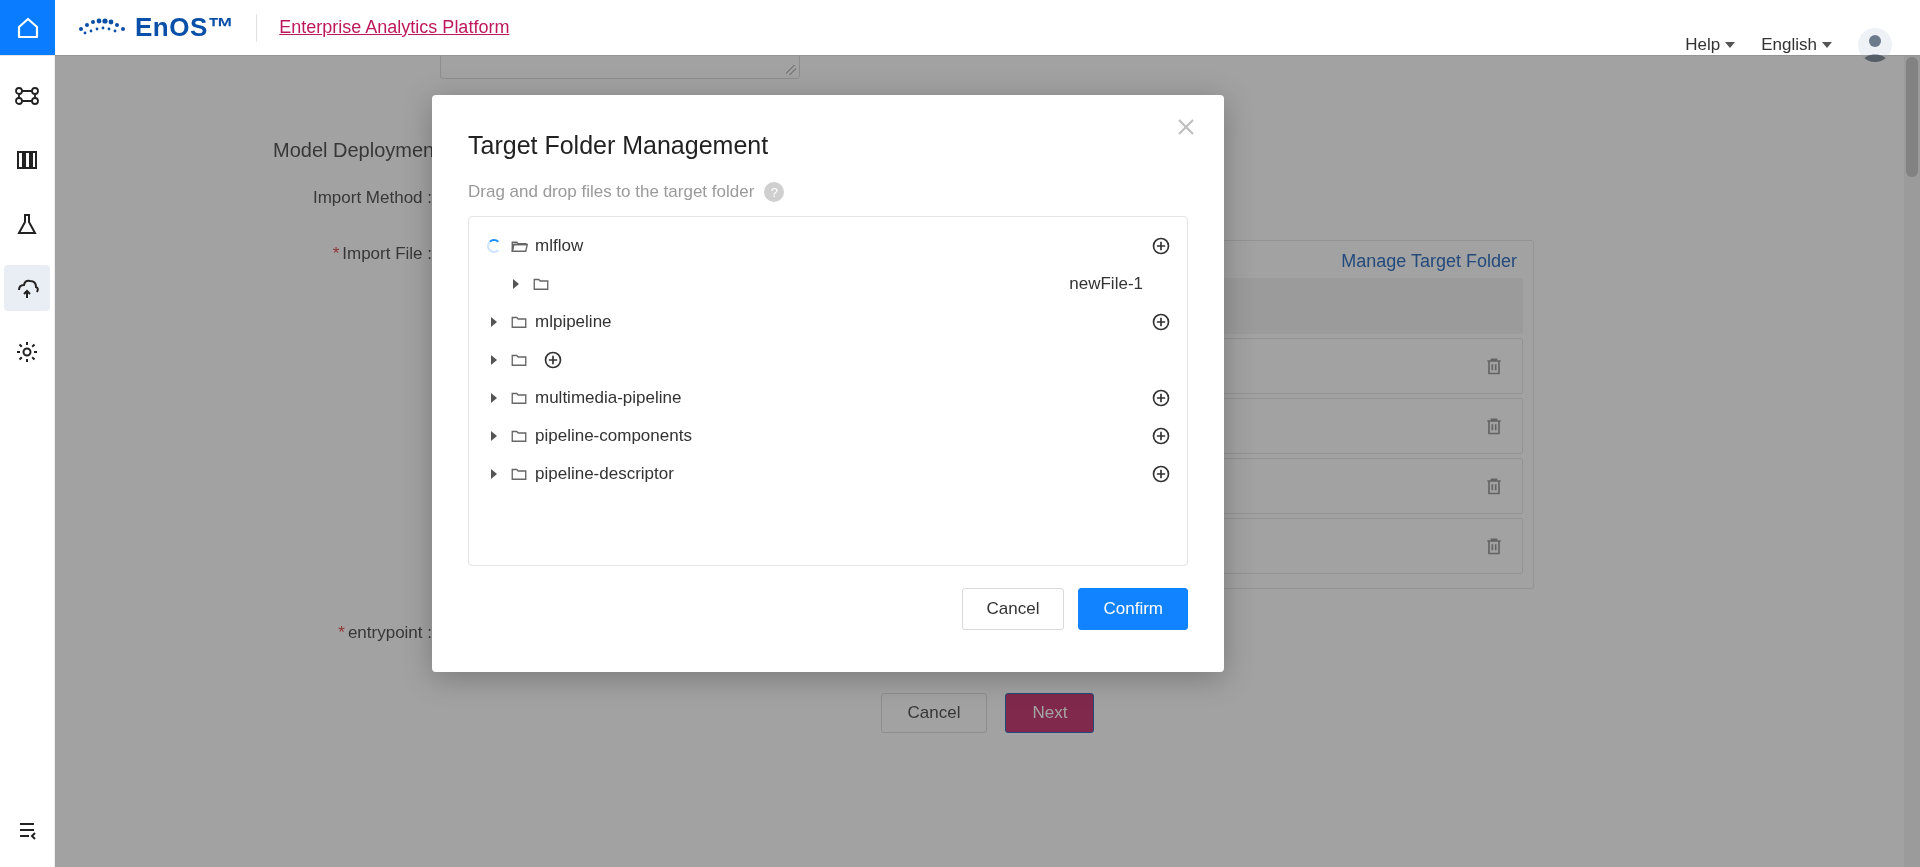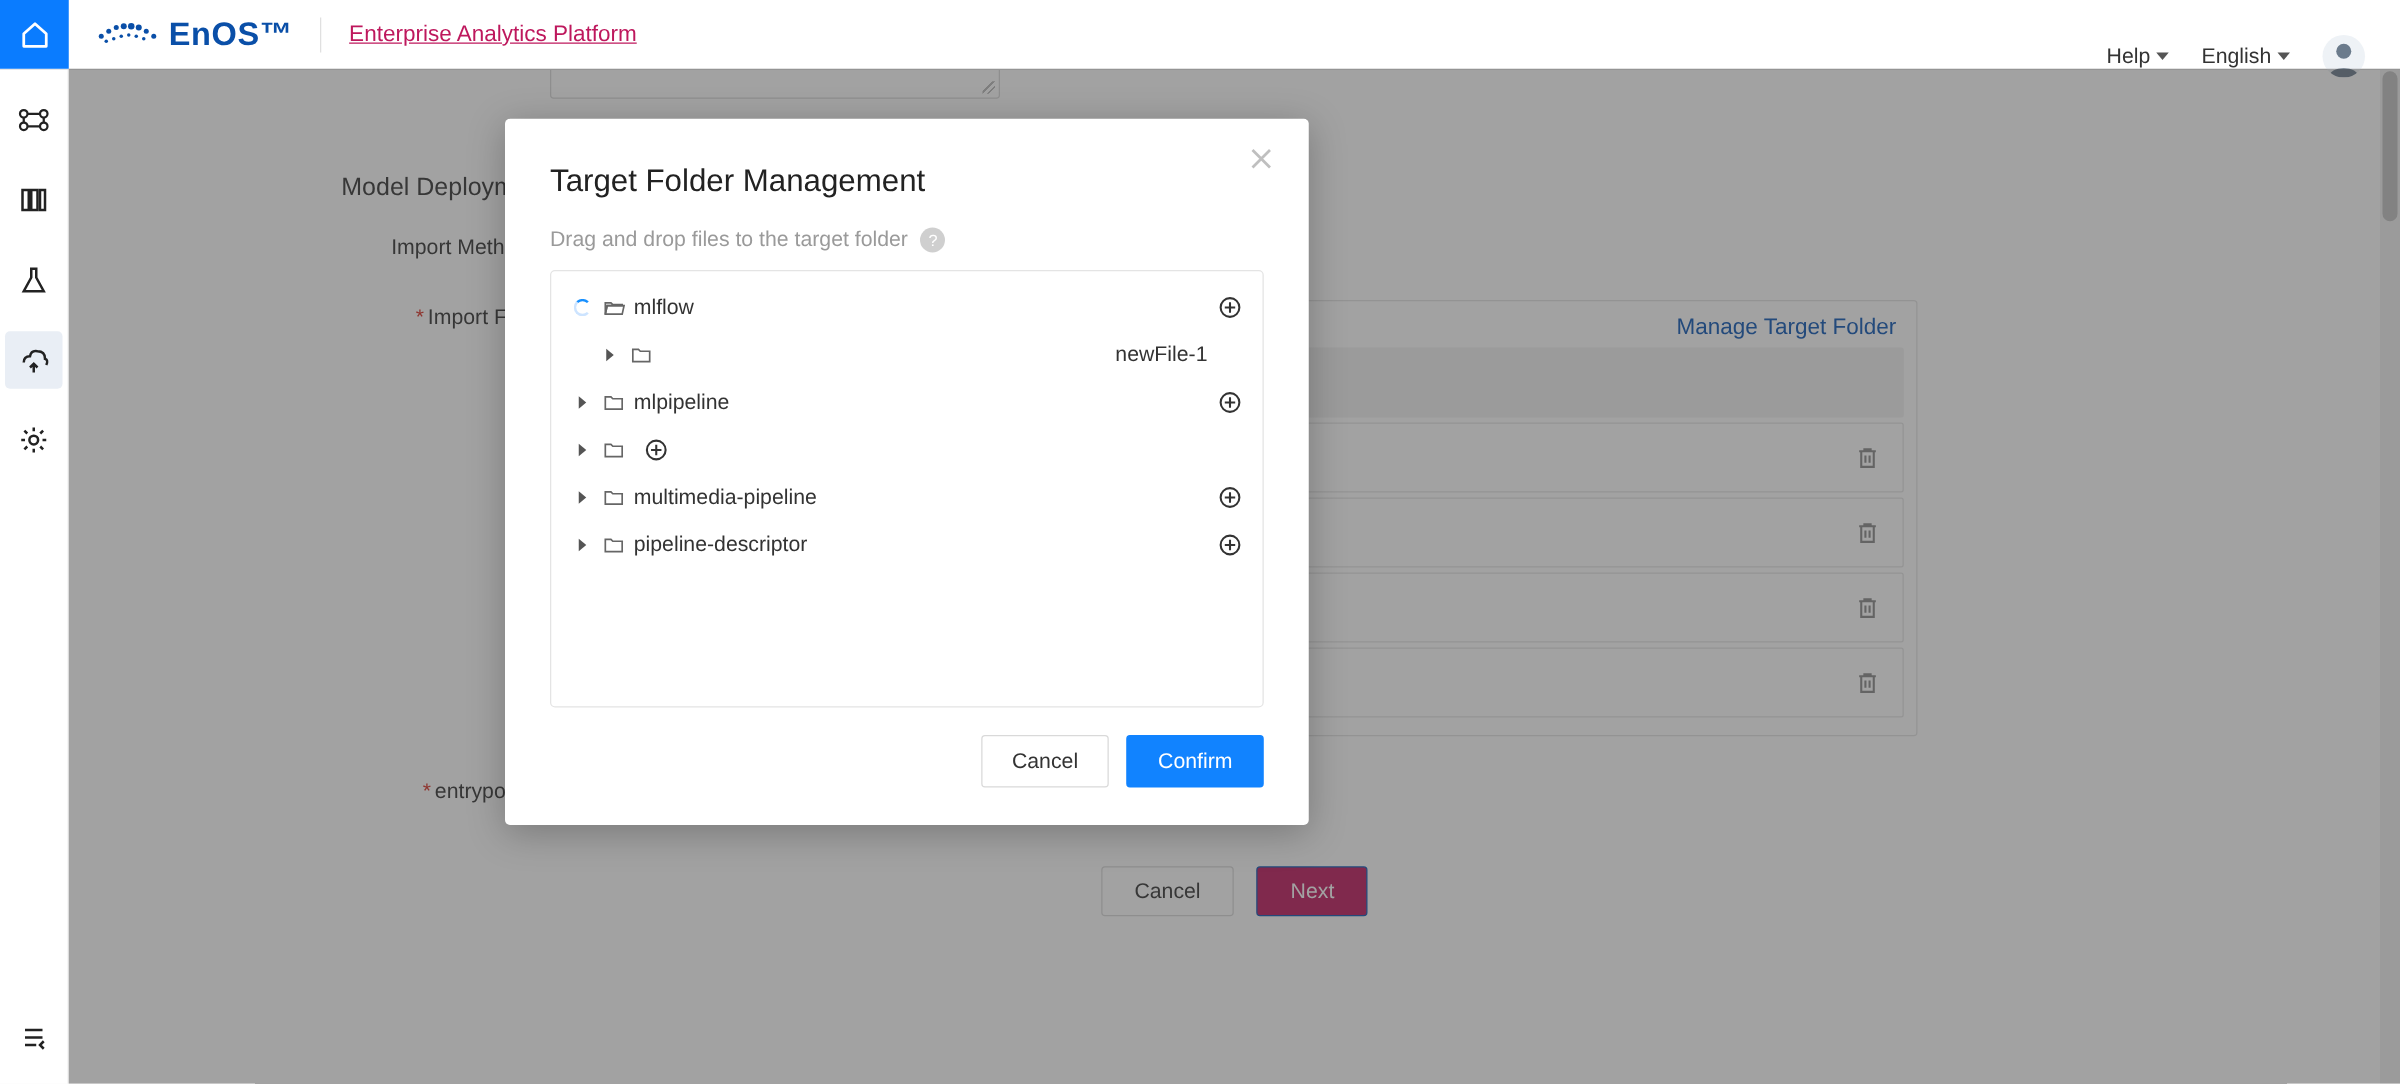--- a/index.html
+++ b/index.html
@@ -67,22 +67,22 @@
   .scrollbar-fake { position:absolute; right:0; top:55px; bottom:0; width:16px; background:#f1f1f1; }
   .scrollbar-fake .thumb { position:absolute; left:2px; right:2px; top:2px; height:120px; background:#c1c1c1; border-radius:6px; }
 
   
   .dim-overlay {
     position:absolute; left:55px; top:55px; right:0; bottom:0; background:rgba(60,60,60,0.48); z-index:10;
   }
 
   
   .modal {
-    position:absolute; z-index:20; left:404px; top:95px; width:643px; background:#fff; border-radius:4px;
-    box-shadow:0 6px 30px rgba(0,0,0,0.25); padding:36px 36px 30px 36px;
+    position:absolute; z-index:20; left:432px; top:95px; width:792px; background:#fff; border-radius:4px;
+    box-shadow:0 6px 30px rgba(0,0,0,0.25); padding:36px 36px 42px 36px;
   }
   .modal-title { font-size:25px; color:#222; margin-bottom:22px; }
   .modal-close { position:absolute; right:24px; top:22px; width:24px; height:24px; cursor:pointer; color:#bfbfbf; }
   .modal-sub { font-size:17px; color:#9a9a9a; display:flex; align-items:center; gap:10px; margin-bottom:14px; }
   .help-c { width:20px; height:20px; background:#cfcfcf; color:#fff; border-radius:50%; font-size:13px; display:flex; align-items:center; justify-content:center; }
 
   .tree-box { border:1px solid #e4e4e4; border-radius:4px; min-height:350px; padding:10px 8px 10px 8px; }
   .tree-row { display:flex; align-items:center; height:38px; font-size:17px; color:#333; }
   .tree-row .caret-cell { width:26px; display:flex; justify-content:center; align-items:center; }
   .tree-row .icon-cell { width:24px; display:flex; justify-content:center; align-items:center; margin-right:4px; }
@@ -356,20 +356,37 @@
       </div>
       <div class="tree-row level1">
         <span class="caret-cell">
           <span class="caret-right"></span>
         </span>
         <span class="icon-cell">
           <svg width="18" height="18" viewBox="0 0 24 24" fill="none" stroke="#666" stroke-width="1.8">
             <path d="M3 6 H9 L11 8 H21 V19 H3 Z"></path>
           </svg>
         </span>
+        <span class="label-cell">pipeline-components</span>
+        <span class="plus-cell">
+          <svg width="20" height="20" viewBox="0 0 24 24" fill="none" stroke="#333" stroke-width="2">
+            <circle cx="12" cy="12" r="9"></circle>
+            <path d="M12 7 V17 M7 12 H17"></path>
+          </svg>
+        </span>
+      </div>
+      <div class="tree-row level1">
+        <span class="caret-cell">
+          <span class="caret-right"></span>
+        </span>
+        <span class="icon-cell">
+          <svg width="18" height="18" viewBox="0 0 24 24" fill="none" stroke="#666" stroke-width="1.8">
+            <path d="M3 6 H9 L11 8 H21 V19 H3 Z"></path>
+          </svg>
+        </span>
         <span class="label-cell">pipeline-descriptor</span>
         <span class="plus-cell">
           <svg width="20" height="20" viewBox="0 0 24 24" fill="none" stroke="#333" stroke-width="2">
             <circle cx="12" cy="12" r="9"></circle>
             <path d="M12 7 V17 M7 12 H17"></path>
           </svg>
         </span>
       </div>
     </div>
 

